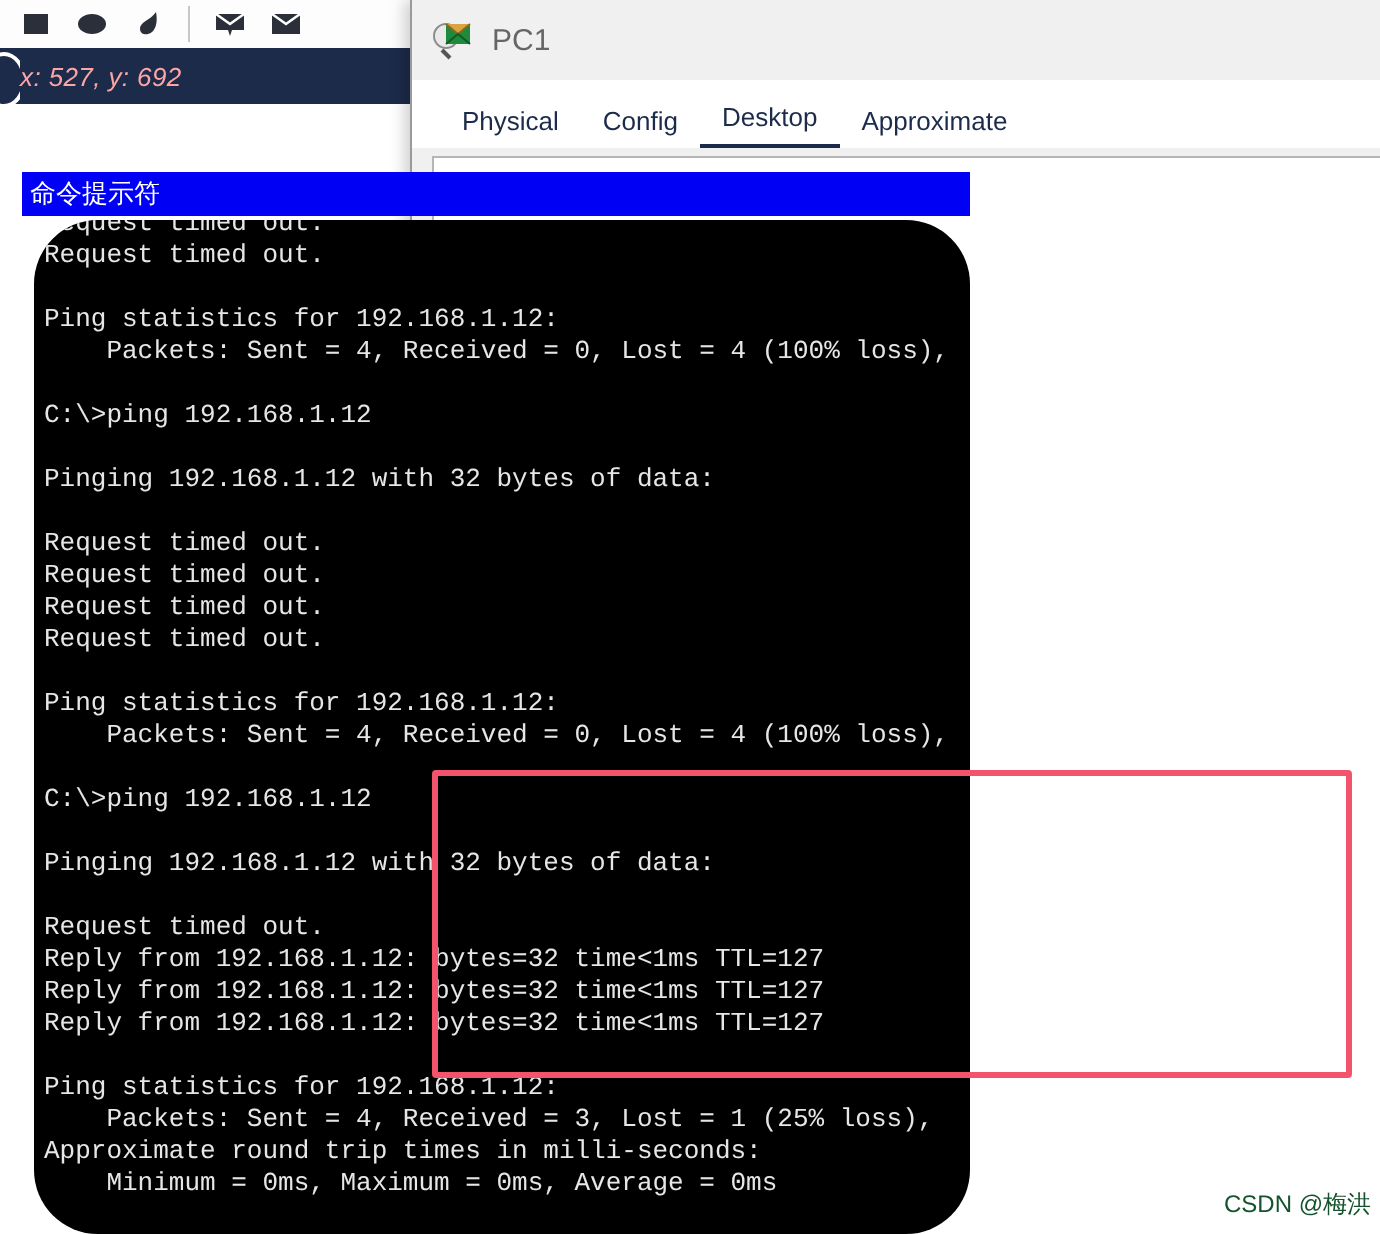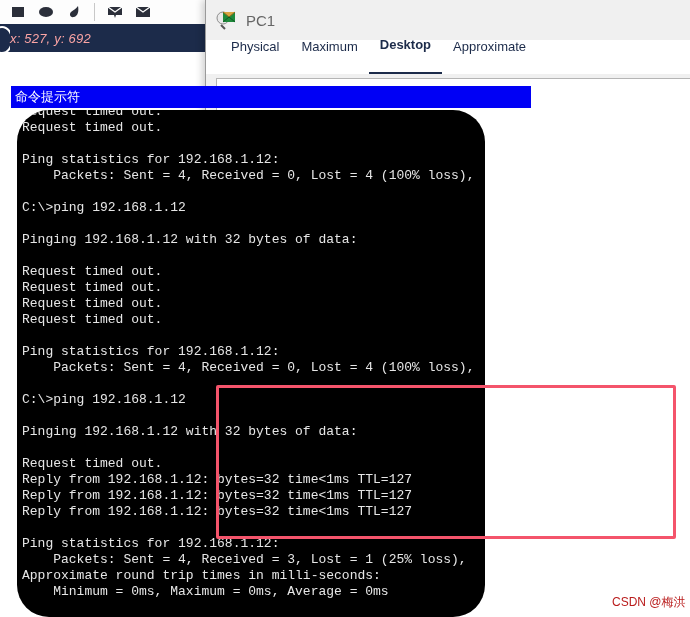--- a/index.html
+++ b/index.html
@@ -42,40 +42,40 @@
   #pc-window{position:absolute;left:205px;top:0;width:485px;height:617px;
              background:#f0f0f0;border-left:1px solid #9a9a9a;box-sizing:border-box;
              box-shadow:-3px 0 7px rgba(0,0,0,.18);}
   #window-titlebar{height:40px;display:flex;align-items:center;padding-left:10px;background:#f0f0f0;
                    box-sizing:border-box;}
   #pt-logo{width:22px;height:22px;flex:0 0 auto;margin-right:8px;}
   #window-title{font-size:15px;color:#666666;}
 
   #tab-strip{height:34px;background:#ffffff;display:flex;align-items:flex-end;padding-left:14px;
              box-sizing:border-box;}
-  .tab{font-size:13px;color:#1c2b4a;padding:0 11px 20px 11px;white-space:nowrap;cursor:default;}
-  .tab.active{border-bottom:2px solid #1c2b4a;font-weight:700;}
+  .tab{font-size:13px;color:#1c2b4a;padding:0 11px 6px 11px;white-space:nowrap;cursor:default;}
+  .tab.active{border-bottom:2px solid #1c2b4a;font-weight:400;}
 
   #tab-body{position:absolute;left:10px;top:78px;right:0px;bottom:0;background:#ffffff;
             border-top:1px solid #b5b5b5;border-left:1px solid #b5b5b5;}
 
-  #cmd-title{position:absolute;left:11px;top:86px;width:520px;height:22px;background:#0000f5;
+  #cmd-title{position:absolute;left:11px;top:86px;width:474px;height:22px;background:#0000f5;
              color:#ffffff;font-size:13px;line-height:22px;padding-left:4px;box-sizing:border-box;}
 
   #terminal{position:absolute;left:17px;top:110px;width:468px;height:507px;background:#000000;
             overflow:hidden;border-radius:32px;}
   #term-lines{position:absolute;left:5px;top:-6px;width:700px;
               font-family:"Liberation Mono","DejaVu Sans Mono",monospace;
               font-size:13px;line-height:16px;color:#e6e6e6;white-space:pre;}
   .tline{height:16px;}
 
   #red-box{position:absolute;left:216px;top:385px;width:460px;height:154px;
            border:3px solid #f4546b;border-radius:2px;box-sizing:border-box;pointer-events:none;}
 
-  #watermark{position:absolute;left:612px;top:594px;font-size:12px;color:#b91c1c;white-space:nowrap;}
+  #watermark{position:absolute;left:612px;top:594px;font-size:12px;color:#14532d;white-space:nowrap;}
 </style>
 </head>
 <body>
 
 <div id="app-background">
 
   <div id="toolbar">
     <div class="tool-ico">
       <svg width="16" height="16" viewBox="0 0 16 16">
           <rect x="2" y="3" width="12" height="10" fill="#2b2f3a"></rect>
@@ -149,21 +149,21 @@
       <path d="M5 16 l4 4" stroke="#555" stroke-width="2"></path>
       <path d="M7 3 h12 v10 H7 Z" fill="#1f8a3b"></path>
       <path d="M7 3 l6 5 l6 -5" fill="#d9a441" stroke="#8a6a1f" stroke-width="1"></path>
       <path d="M7 13 l6 -5 l6 5" fill="none" stroke="#0f5c25" stroke-width="1"></path>
     </svg>
     <span id="window-title">PC1</span>
   </div>
 
   <div id="tab-strip">
     <div class="tab">Physical</div>
-    <div class="tab">Maximum</div>
+    <div class="tab">Config</div>
     <div class="tab active">Desktop</div>
     <div class="tab">Approximate</div>
   </div>
 
   <div id="tab-body"></div>
 </div>
 
 <div id="cmd-title">命令提示符</div>
 
 <div id="terminal">

